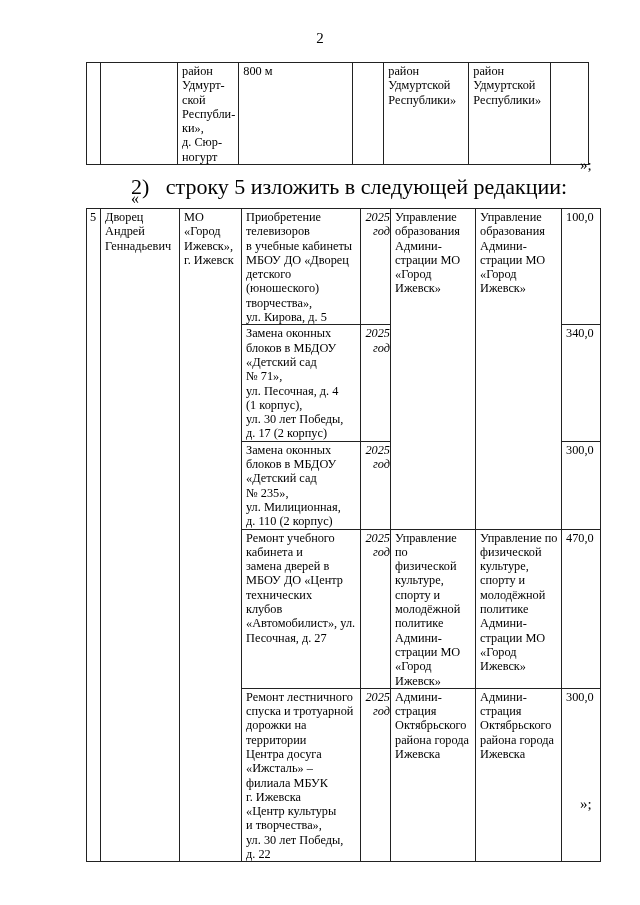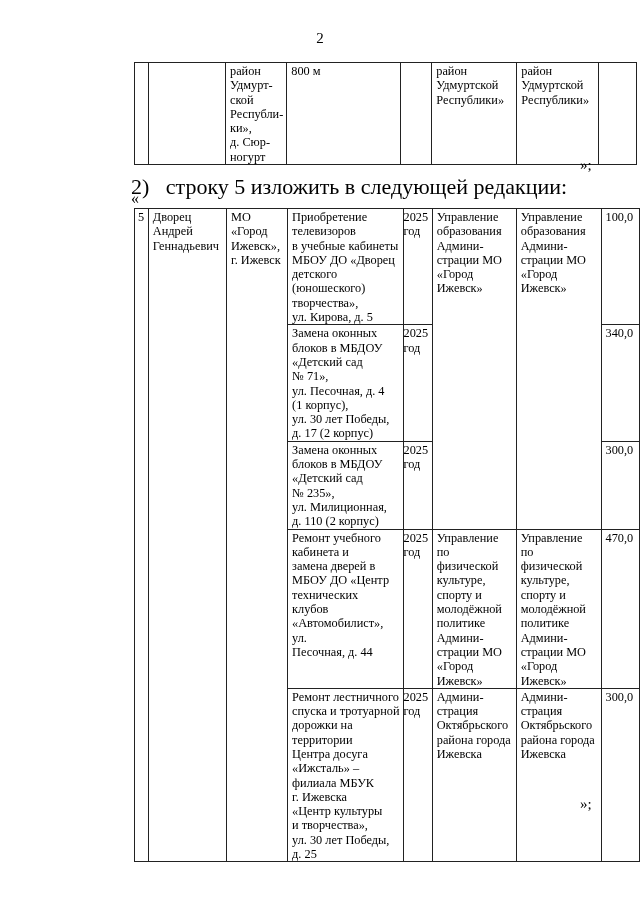--- a/index.html
+++ b/index.html
@@ -1,28 +1,28 @@
 <!DOCTYPE html>
 <html><head>
 <meta charset="utf-8">
 <style>
   html, body { margin: 0; padding: 0; background: #ffffff; }
   body { width: 640px; height: 905px; position: relative; overflow: hidden;
          font-family: "Liberation Serif", "DejaVu Serif", serif; color: #000; }
   .page-number { position: absolute; top: 30px; left: 0; width: 640px; text-align: center; font-size: 15px; }
-  table { border-collapse: collapse; position: absolute; table-layout: fixed; margin-left: 48px; }
+  table { border-collapse: collapse; position: absolute; table-layout: fixed; }
   td { border: 1.5px solid #222; vertical-align: top; font-size: 12.3px; line-height: 14.3px; padding: 1px 3px 0 4px; }
   #top-table { top: 62px; left: 86px; }
   #main-table { top: 208px; left: 86px; }
   .abs { position: absolute; }
   .close-quote-1 { top: 157px; left: 580px; font-size: 15px; }
   .instruction { top: 174px; left: 131px; font-size: 22px; }
   .open-quote { top: 190px; left: 131px; font-size: 16px; }
   .close-quote-2 { top: 796px; left: 580px; font-size: 15px; }
-  .c { text-align: left; }
+  .c { text-align: right; font-style: italic; }
   .pre { white-space: pre-line; }
 </style>
 </head>
 <body>
 
 <div class="page-number">2</div>
 
 <table id="top-table">
   <colgroup>
     <col style="width:14px">
@@ -132,21 +132,21 @@
     <td class="pre">300,0</td>
   </tr>
   <tr style="height:132px">
     <td class="pre">Ремонт учебного
 кабинета и
 замена дверей в
 МБОУ ДО «Центр
 технических
 клубов
 «Автомобилист», ул.
-Песочная, д. 44</td>
+Песочная, д. 27</td>
     <td class="pre c" style="padding:1px 0">2025
 год</td>
     <td class="pre">Управление по
 физической
 культуре,
 спорту и
 молодёжной
 политике
 Админи-
 страции МО
@@ -169,21 +169,21 @@
 спуска и тротуарной
 дорожки на
 территории
 Центра досуга
 «Ижсталь» –
 филиала МБУК
 г. Ижевска
 «Центр культуры
 и творчества»,
 ул. 30 лет Победы,
-д. 25</td>
+д. 22</td>
     <td class="pre c" style="padding:1px 0">2025
 год</td>
     <td class="pre">Админи-
 страция
 Октябрьского
 района города
 Ижевска</td>
     <td class="pre">Админи-
 страция
 Октябрьского

